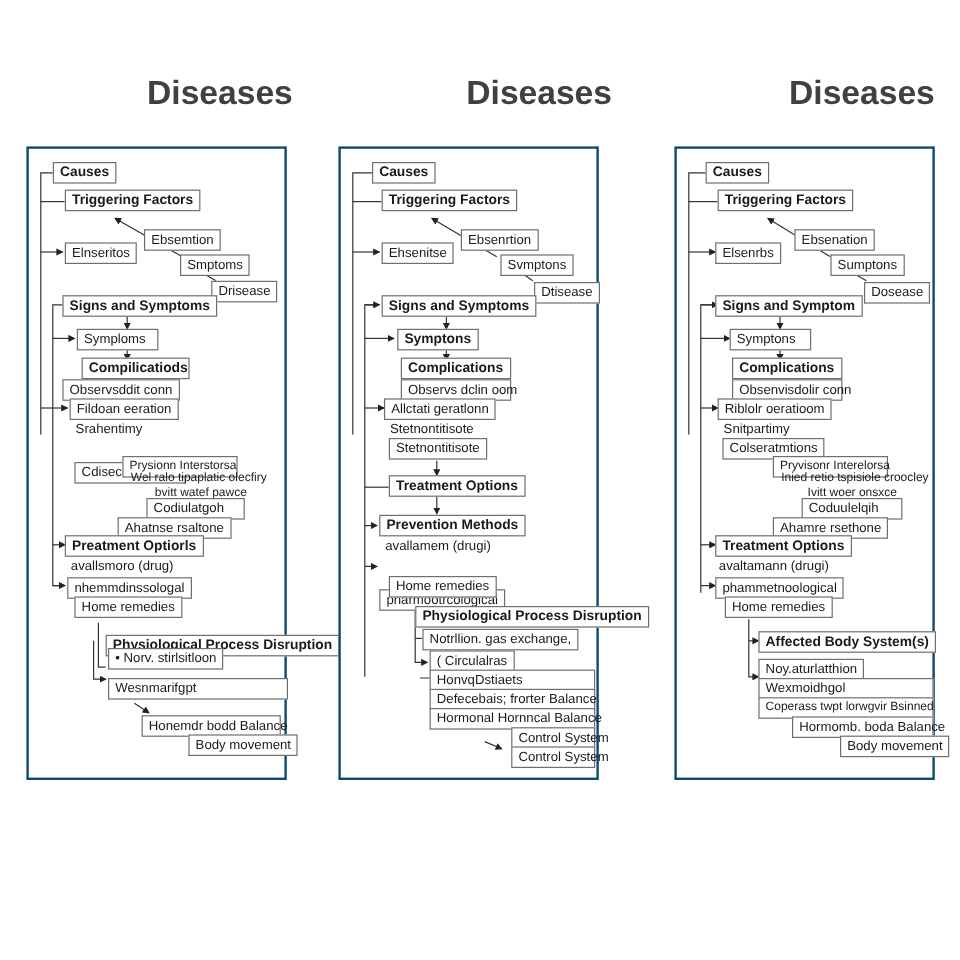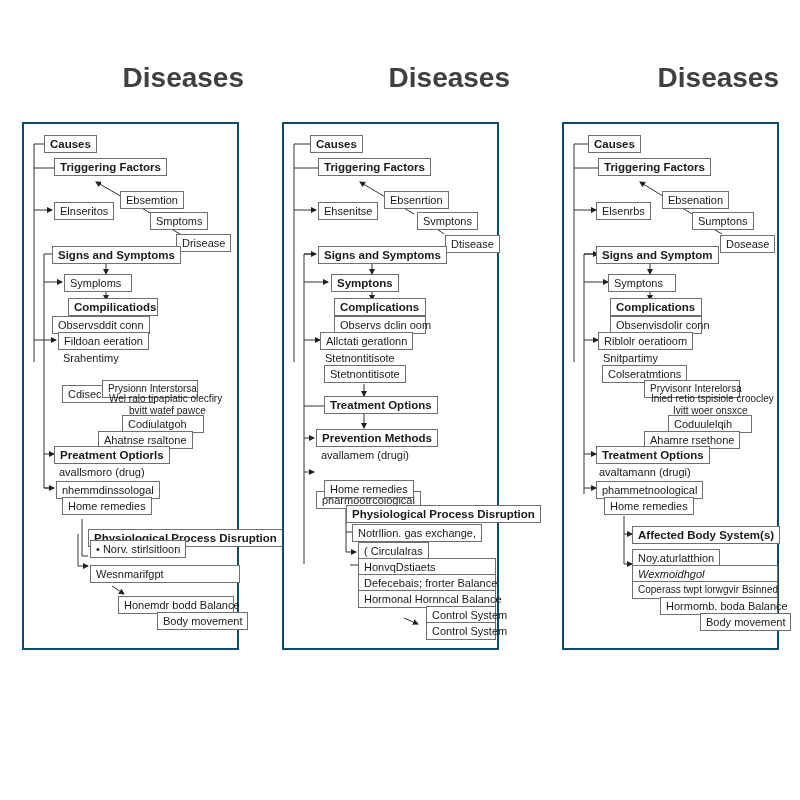--- a/index.html
+++ b/index.html
@@ -181,17 +181,17 @@
   <div class="node plain small" style="left:82px;top:267px;">Inied retio tspisiole croocley</div>
   <div class="node plain small" style="left:104px;top:279px;">Ivitt woer onsxce</div>
   <div class="node" style="left:104px;top:291px;width:84px;">Coduulelqih</div>
   <div class="node" style="left:80px;top:307px;">Ahamre rsethone</div>
   <div class="node bold" style="left:32px;top:322px;">Treatment Options</div>
   <div class="node plain" style="left:30px;top:340px;">avaltamann (drugi)</div>
   <div class="node" style="left:32px;top:357px;">phammetnoological</div>
   <div class="node" style="left:40px;top:373px;">Home remedies</div>
   <div class="node bold" style="left:68px;top:402px;">Affected Body System(s)</div>
   <div class="node" style="left:68px;top:425px;">Noy.aturlatthion</div>
-  <div class="node" style="left:68px;top:441px;width:146px;font-style:italic;">Wexmoidhgol</div>
+  <div class="node" style="left:68px;top:441px;width:146px;">Wexmoidhgol</div>
   <div class="node small" style="left:68px;top:457px;width:146px;">Coperass twpt lorwgvir Bsinned</div>
   <div class="node" style="left:96px;top:473px;width:118px;">Hormomb. boda Balance</div>
   <div class="node" style="left:136px;top:489px;">Body movement</div>
 </div>
 
 </body></html>

